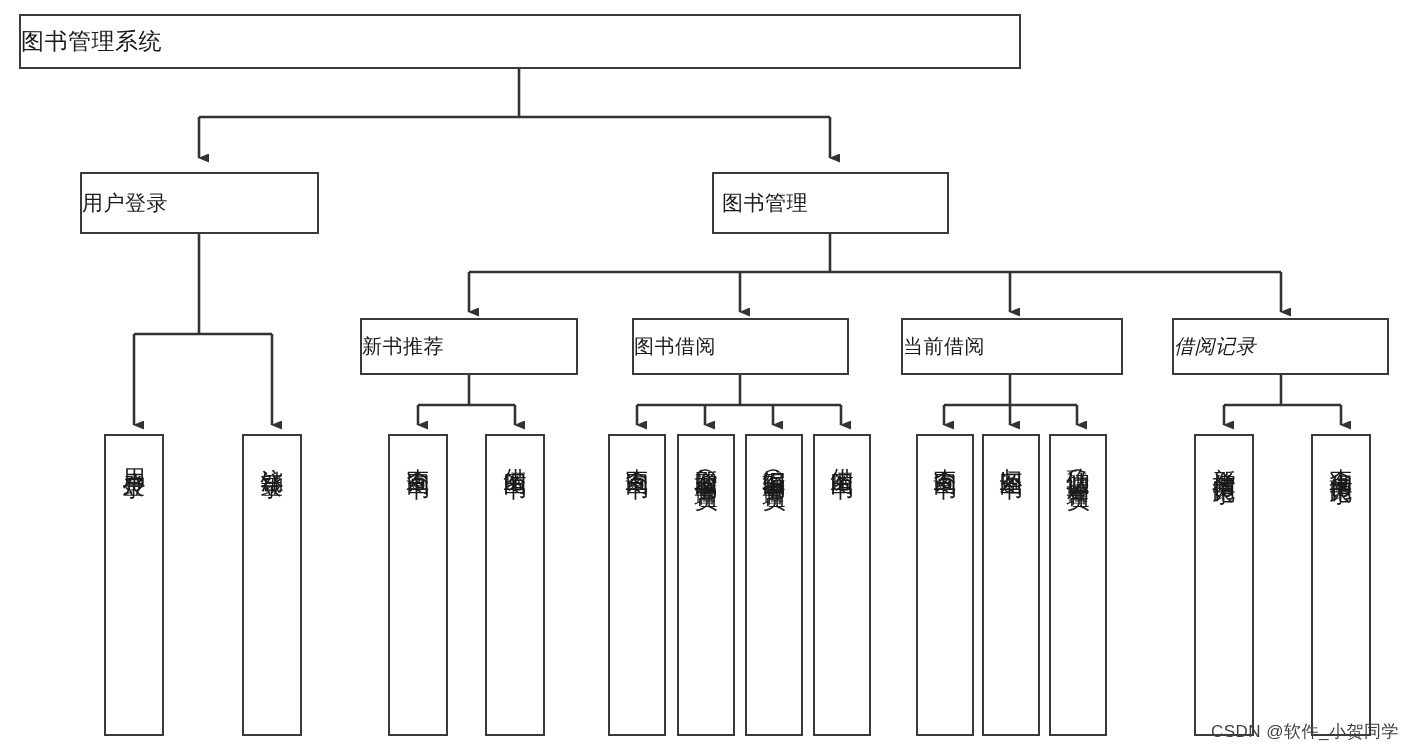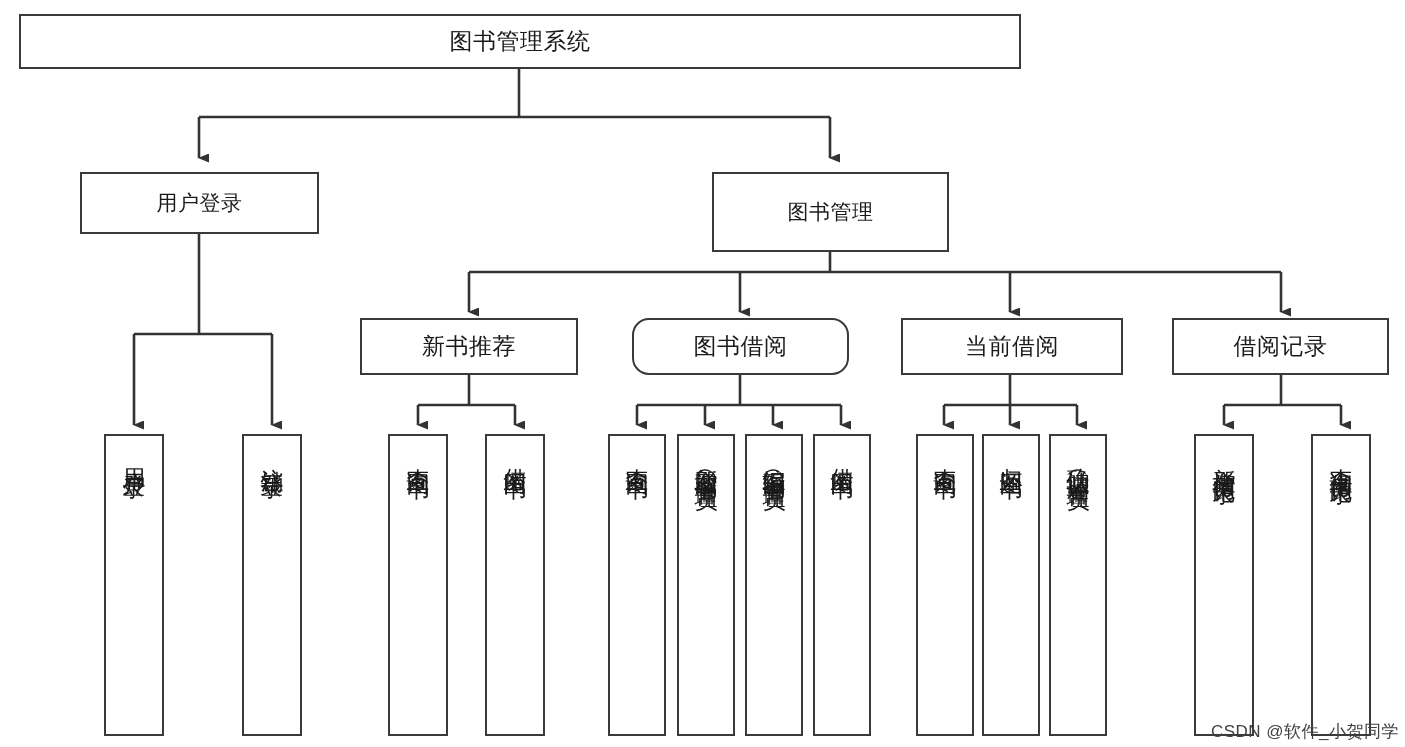--- a/index.html
+++ b/index.html
@@ -26,38 +26,37 @@
     height: 747px;
     pointer-events: none;
   }
   .node {
     position: absolute;
     box-sizing: border-box;
     background: #ffffff;
     border: 2px solid #3a3a3a;
     display: flex;
     align-items: center;
-    justify-content: center;
     color: #1a1a1a;
     z-index: 2;
   }
   .node .label {
     display: block;
     text-align: center;
     line-height: 1.18;
     letter-spacing: 0.5px;
   }
   .node-root .label {
     font-size: 23px;
   }
   .node-l1 .label {
     font-size: 21px;
   }
   .node-l2 .label {
-    font-size: 23px;
+    font-size: 20px;
   }
   
   .node-leaf {
     align-items: flex-start;
     justify-content: center;
     padding-top: 14px;
   }
   .node-leaf .label {
     writing-mode: vertical-rl;
     text-orientation: upright;
@@ -135,34 +134,34 @@
     </g>
   </svg>
 
   <div class="node node-root" style="left:19px; top:14px; width:1002px; height:55px;">
     <span class="label">图书管理系统</span>
   </div>
 
   <div class="node node-l1" style="left:80px; top:172px; width:239px; height:62px;">
     <span class="label">用户登录</span>
   </div>
-  <div class="node node-l1" style="left:712px; top:172px; width:237px; height:80px;">
+  <div class="node node-l1" style="left:712px; top:172px; width:237px; height:62px;padding-left:8px;">
     <span class="label">图书管理</span>
   </div>
 
   <div class="node node-l2" style="left:360px; top:318px; width:218px; height:57px;">
     <span class="label">新书推荐</span>
   </div>
-  <div class="node node-l2" style="left:632px; top:318px; width:217px; height:57px;border-radius:17px;">
+  <div class="node node-l2" style="left:632px; top:318px; width:217px; height:57px;">
     <span class="label">图书借阅</span>
   </div>
   <div class="node node-l2" style="left:901px; top:318px; width:222px; height:57px;">
     <span class="label">当前借阅</span>
   </div>
-  <div class="node node-l2" style="left:1172px; top:318px; width:217px; height:57px;">
+  <div class="node node-l2" style="left:1172px; top:318px; width:217px; height:57px;font-style:italic;">
     <span class="label">借阅记录</span>
   </div>
 
   <div class="node node-leaf" style="left:104px; top:434px; width:60px; height:302px;">
     <span class="label">用户登录</span>
   </div>
   <div class="node node-leaf" style="left:242px; top:434px; width:60px; height:302px;">
     <span class="label">注销登录</span>
   </div>
 

